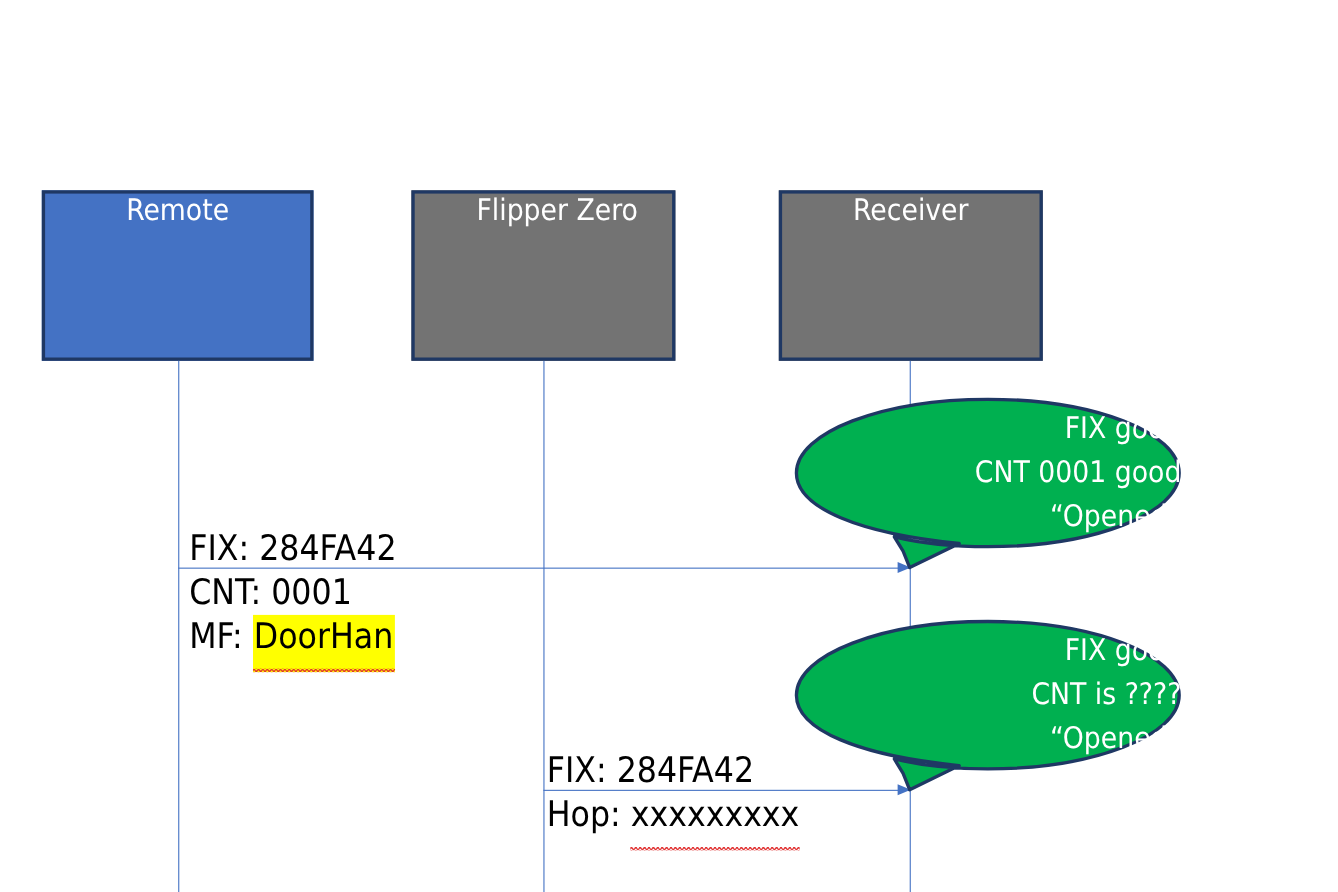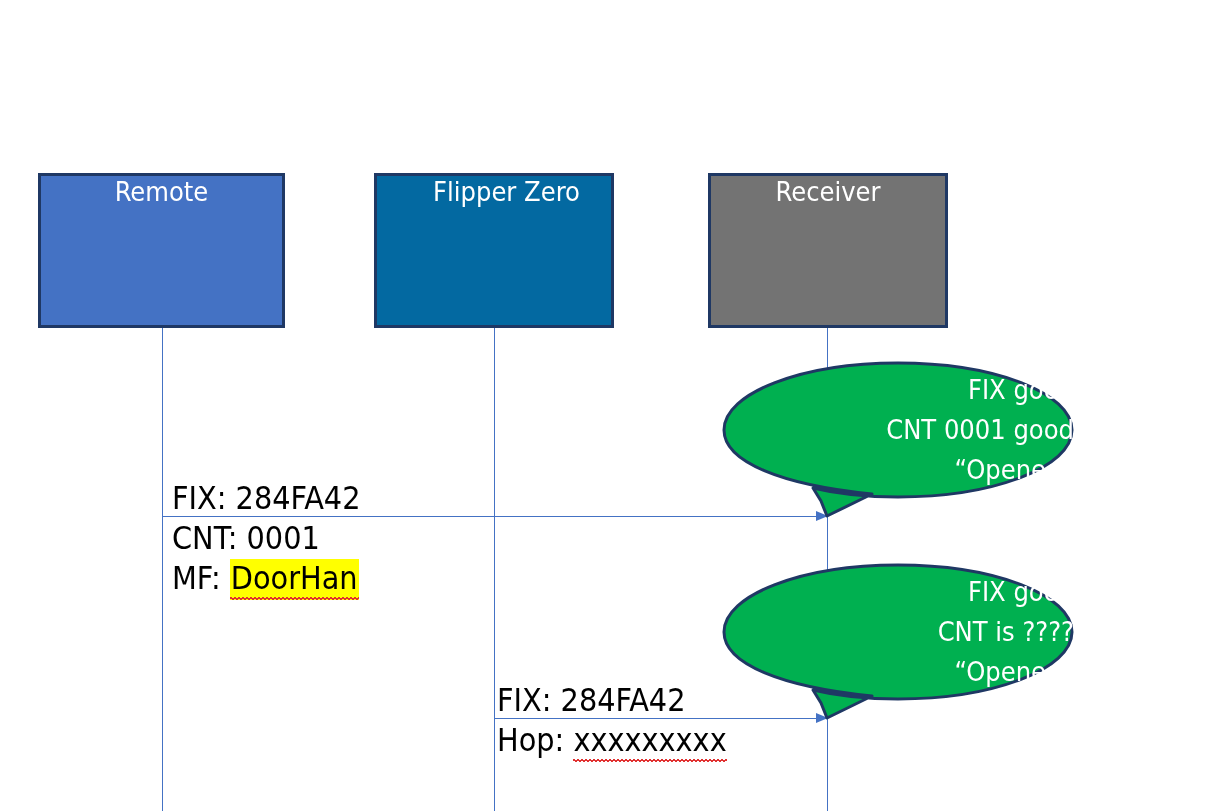--- a/index.html
+++ b/index.html
@@ -47,21 +47,21 @@
     display: flex;
     align-items: flex-start;
     justify-content: center;
     color: #ffffff;
     font-size: 27px;
     font-weight: 400;
     font-family: "DejaVu Sans Condensed", "Liberation Sans Narrow", "DejaVu Sans", sans-serif;
     font-stretch: condensed;
   }
   .actor-remote   { left: 38px;  top: 173px; width: 247px; height: 155px; background: #4472C4; }
-  .actor-flipper  { left: 374px; top: 173px; width: 240px; height: 155px; background: #0369a1; padding-left: 25px; }
+  .actor-flipper  { left: 374px; top: 173px; width: 240px; height: 155px; background: #737373; padding-left: 25px; }
   .actor-receiver { left: 708px; top: 173px; width: 240px; height: 155px; background: #737373; }
 
   
   .lifeline {
     position: absolute;
     width: 1px;
     background: #4472C4;
   }
   .lifeline-remote   { left: 162px; top: 328px; height: 483px; }
   .lifeline-flipper  { left: 494px; top: 328px; height: 483px; }
@@ -106,21 +106,21 @@
     padding: 0 1px;
   }
   .sq {
     
     background-image:
       linear-gradient(45deg, transparent 40%, #E03030 40%, #E03030 60%, transparent 60%),
       linear-gradient(-45deg, transparent 40%, #E03030 40%, #E03030 60%, transparent 60%);
     background-size: 4px 3px;
     background-position: 0 bottom, 2px bottom;
     background-repeat: repeat-x;
-    padding-bottom: 3px;
+    padding-bottom: 14px;
   }
 
   
   .bubble {
     position: absolute;
   }
   .bubble svg { display: block; overflow: visible; }
   .bubble-text {
     position: absolute;
     left: 0;

